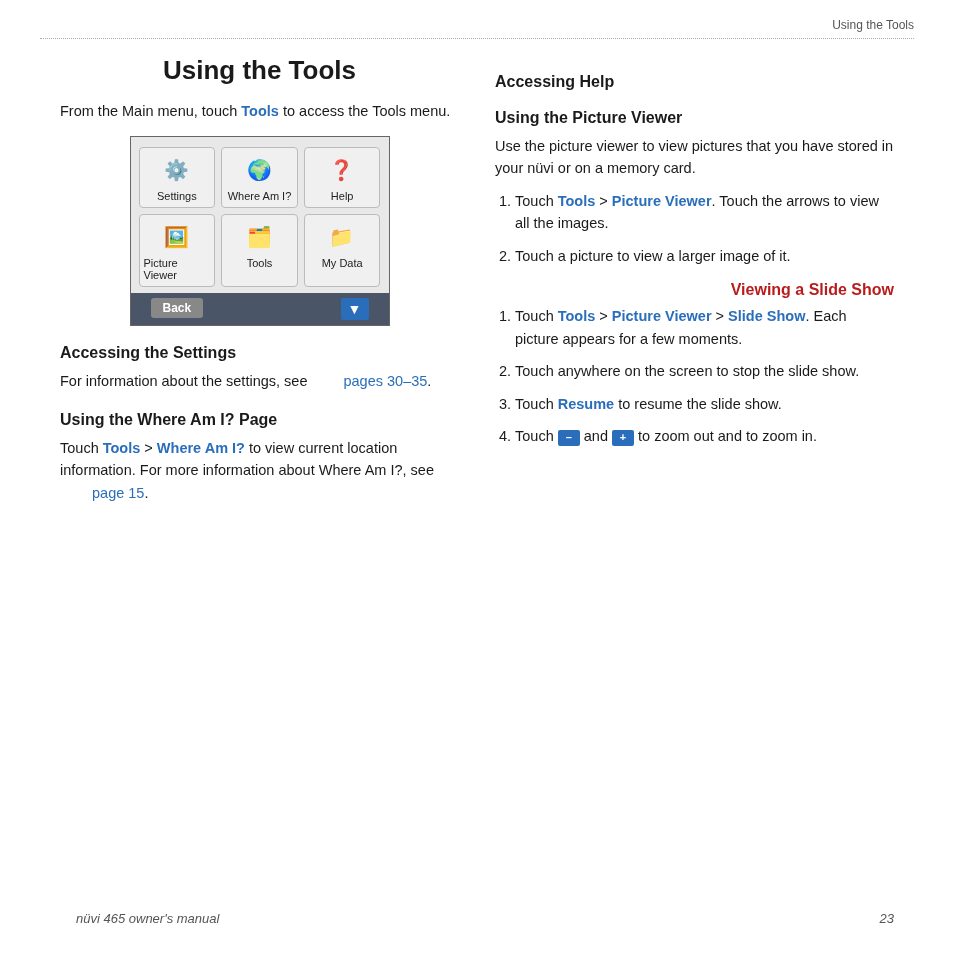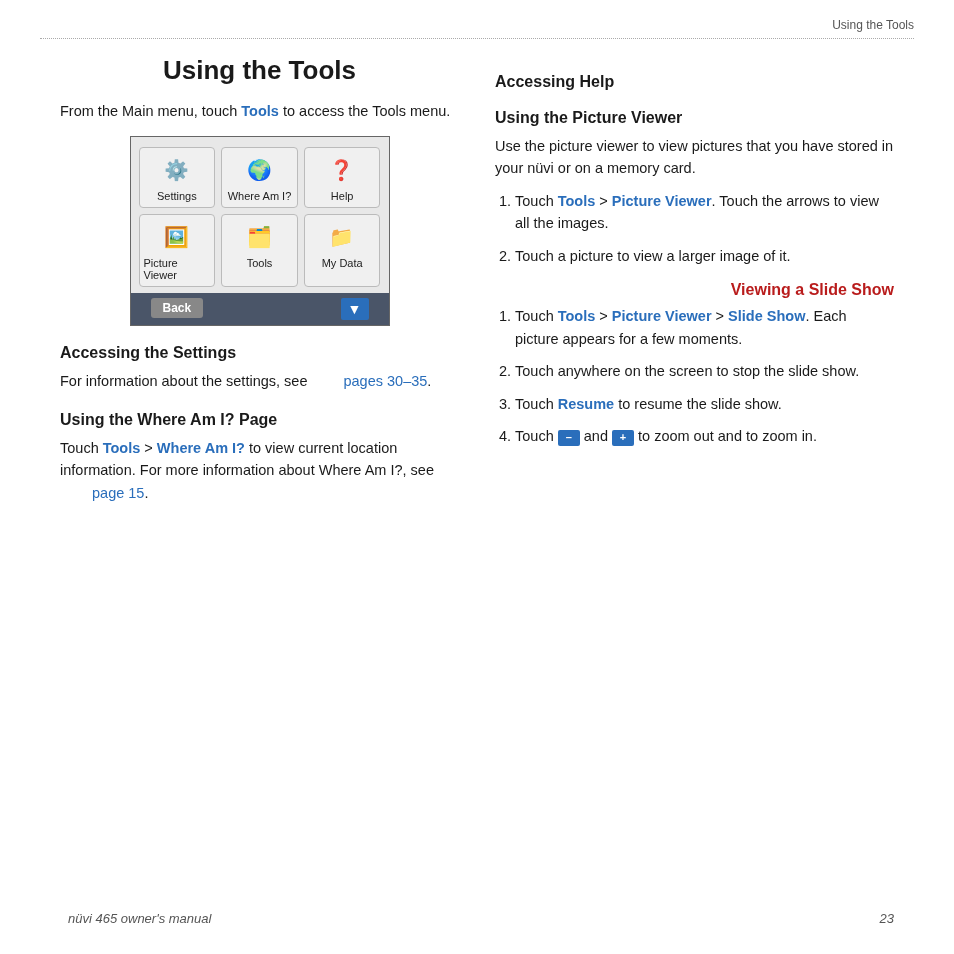--- a/index.html
+++ b/index.html
@@ -23,21 +23,21 @@
       border-bottom: 1px dotted #aaa;
       width: calc(100% - 80px);
       left: 40px;
       padding-bottom: 6px;
       text-align: right;
     }
 
     .page-footer {
       position: absolute;
       bottom: 28px;
-      left: 68px;
+      left: 76px;
       right: 60px;
       display: flex;
       justify-content: space-between;
       font-size: 13px;
       color: #555;
       font-style: italic;
     }
 
     .content-area {
       position: absolute;

